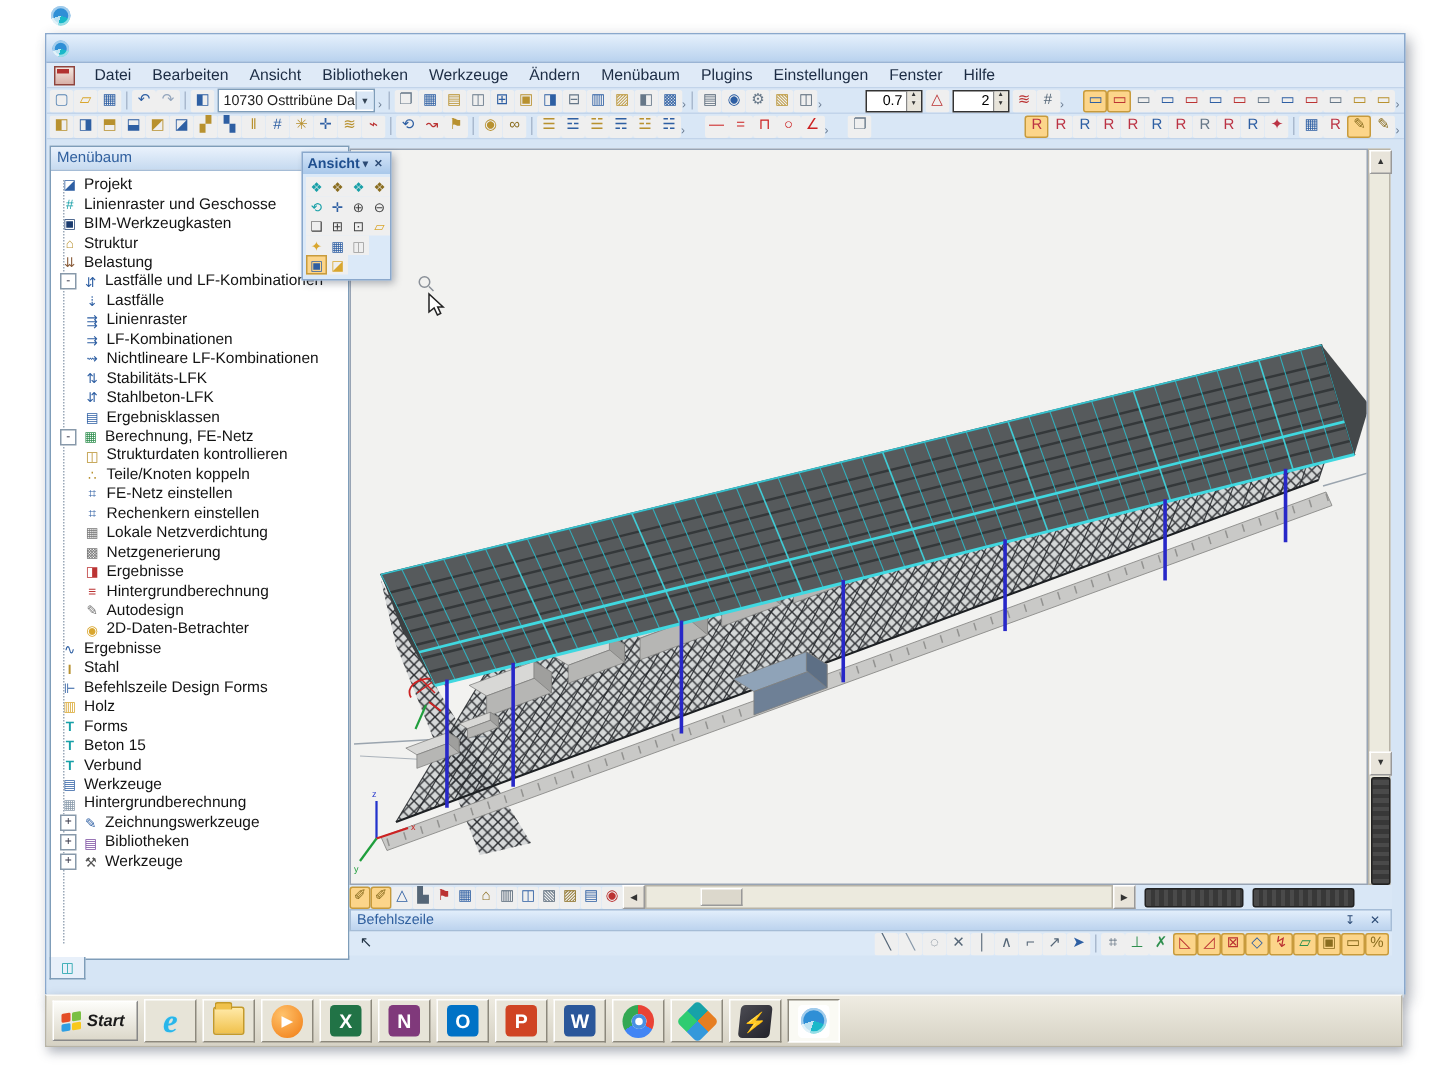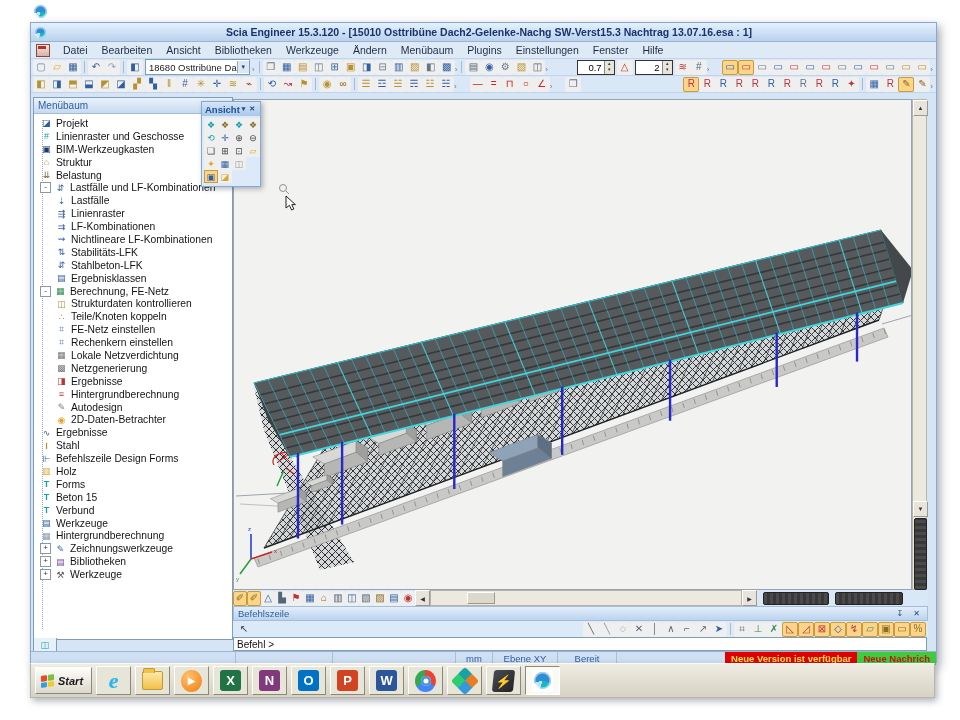--- a/index.html
+++ b/index.html
@@ -146,21 +146,20 @@
 </style>
 </head>
 <body>
 
 <div class="screen">
   <div class="desktop-icon"><span class="swirl"></span></div>
 
   <div class="appwindow">
     <div class="titlebar">
       <span class="swirl"></span>
-      <span class="title-text">Scia Engineer 15.3.120 - [15010  Osttribüne Dach2-Gelenke-Nachg SW-Verst15.3 Nachtrag 13.07.16.esa : 1]</span>
     </div>
 
     <div class="menubar">
       <span class="mdi-icon"></span>
       <span id="menu-items"><span class="menu-item">Datei</span><span class="menu-item">Bearbeiten</span><span class="menu-item">Ansicht</span><span class="menu-item">Bibliotheken</span><span class="menu-item">Werkzeuge</span><span class="menu-item">Ändern</span><span class="menu-item">Menübaum</span><span class="menu-item">Plugins</span><span class="menu-item">Einstellungen</span><span class="menu-item">Fenster</span><span class="menu-item">Hilfe</span></span>
     </div>
 
     <div class="toolbar" id="tb1">
         <button class="tbtn">
           <span style="color: rgb(91, 135, 181);">▢</span>
@@ -176,21 +175,21 @@
           <span style="color: rgb(46, 95, 163);">↶</span>
         </button>
         <button class="tbtn">
           <span style="color: rgb(148, 166, 189);">↷</span>
         </button>
         <span class="tsep"></span>
         <button class="tbtn">
           <span style="color: rgb(46, 95, 163);">◧</span>
         </button>
         <span class="tselect">
-          <span>18680  Osttribüne Da</span>
+          <span>10730  Osttribüne Da</span>
           <span class="dd">▾</span>
         </span>
         <span class="tov">›</span>
         <span class="tsep"></span>
         <button class="tbtn">
           <span style="color: rgb(102, 119, 136);">❐</span>
         </button>
         <button class="tbtn">
           <span style="color: rgb(46, 95, 163);">▦</span>
         </button>
@@ -1084,35 +1083,21 @@
             </button>
             <button class="tbtn active">
               <span style="color: rgb(138, 109, 31);">▭</span>
             </button>
             <button class="tbtn active">
               <span style="color: rgb(138, 109, 31);">%</span>
             </button>
           </span>
         </div>
 
-      <div class="cmdinput">
-        <span>Befehl &gt;</span>
-      </div>
-
-      <div class="statusbar" id="status">
-          <span class="scell" style="width: 204px;"></span>
-          <span class="scell" style="width: 96px;"></span>
-          <span class="scell" style="width: 122px;"></span>
-          <span class="scell" style="width: 36px;">mm</span>
-          <span class="scell" style="width: 64px;">Ebene XY</span>
-          <span class="scell" style="width: 58px;">Bereit</span>
-          <span style="flex: 1 1 0%;"></span>
-          <span class="badge" style="background: rgb(224, 0, 0); color: rgb(255, 226, 74);">Neue Version ist verfügbar</span>
-          <span class="badge" style="background: rgb(62, 204, 62); color: rgb(204, 17, 17); max-width: 78px;">Neue Nachrich</span>
-        </div>
+
     </div>
   </div>
 
   <div class="taskbar" id="taskbar">
       <button class="startbtn">
         <span class="flag">
           <i style="background: rgb(228, 77, 38);"></i>
           <i style="background: rgb(122, 192, 67);"></i>
           <i style="background: rgb(46, 159, 227);"></i>
           <i style="background: rgb(248, 200, 28);"></i>

